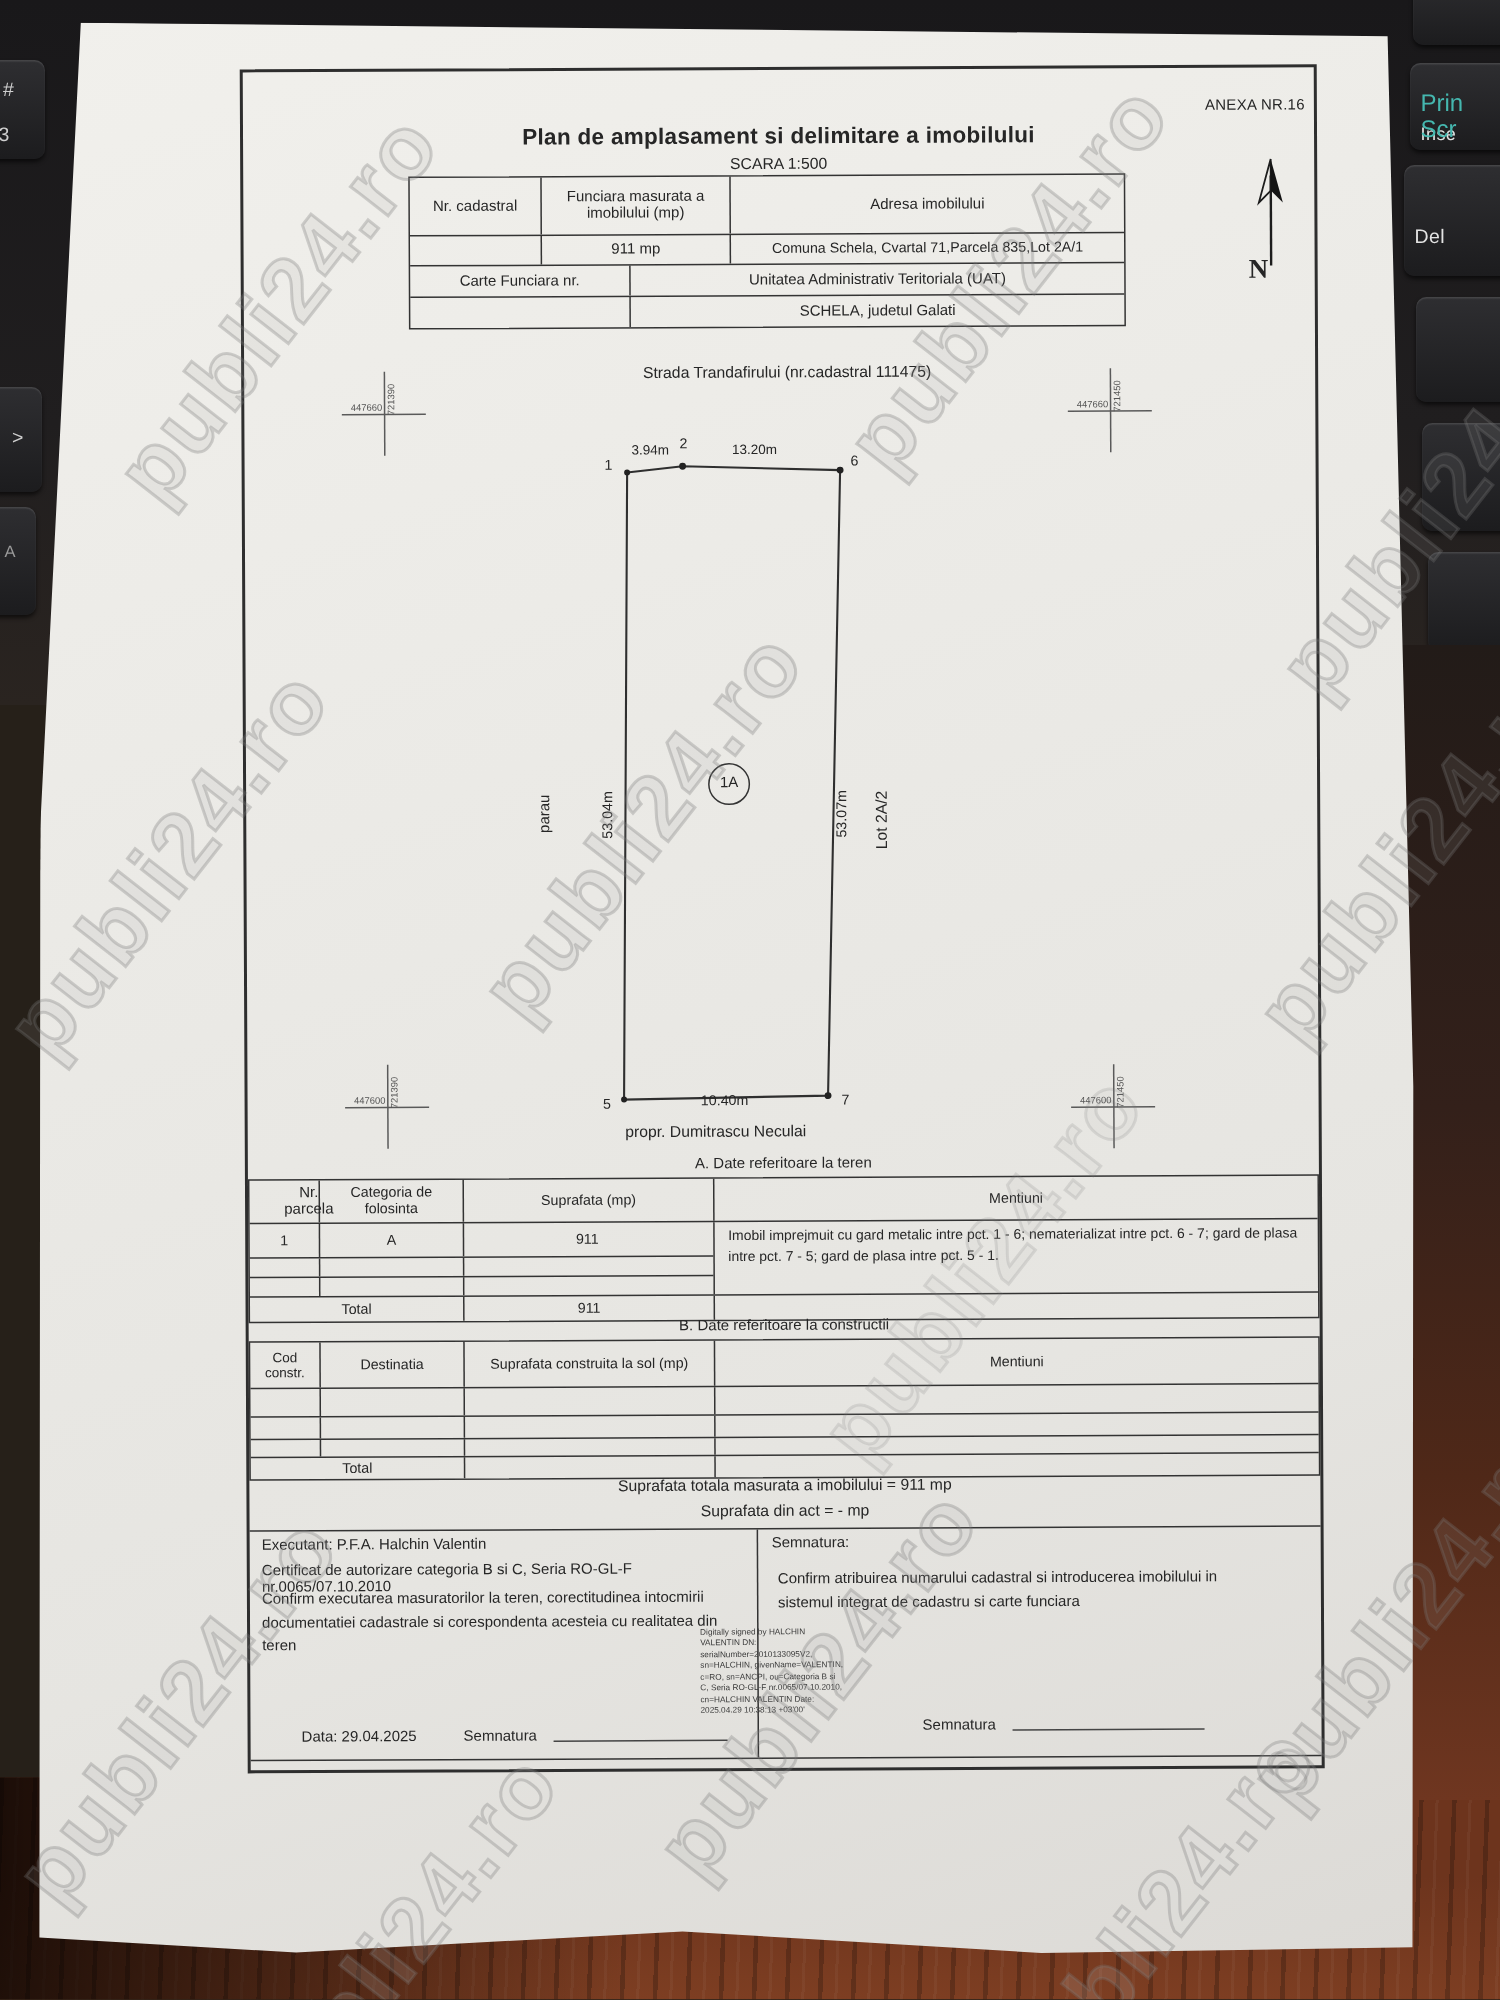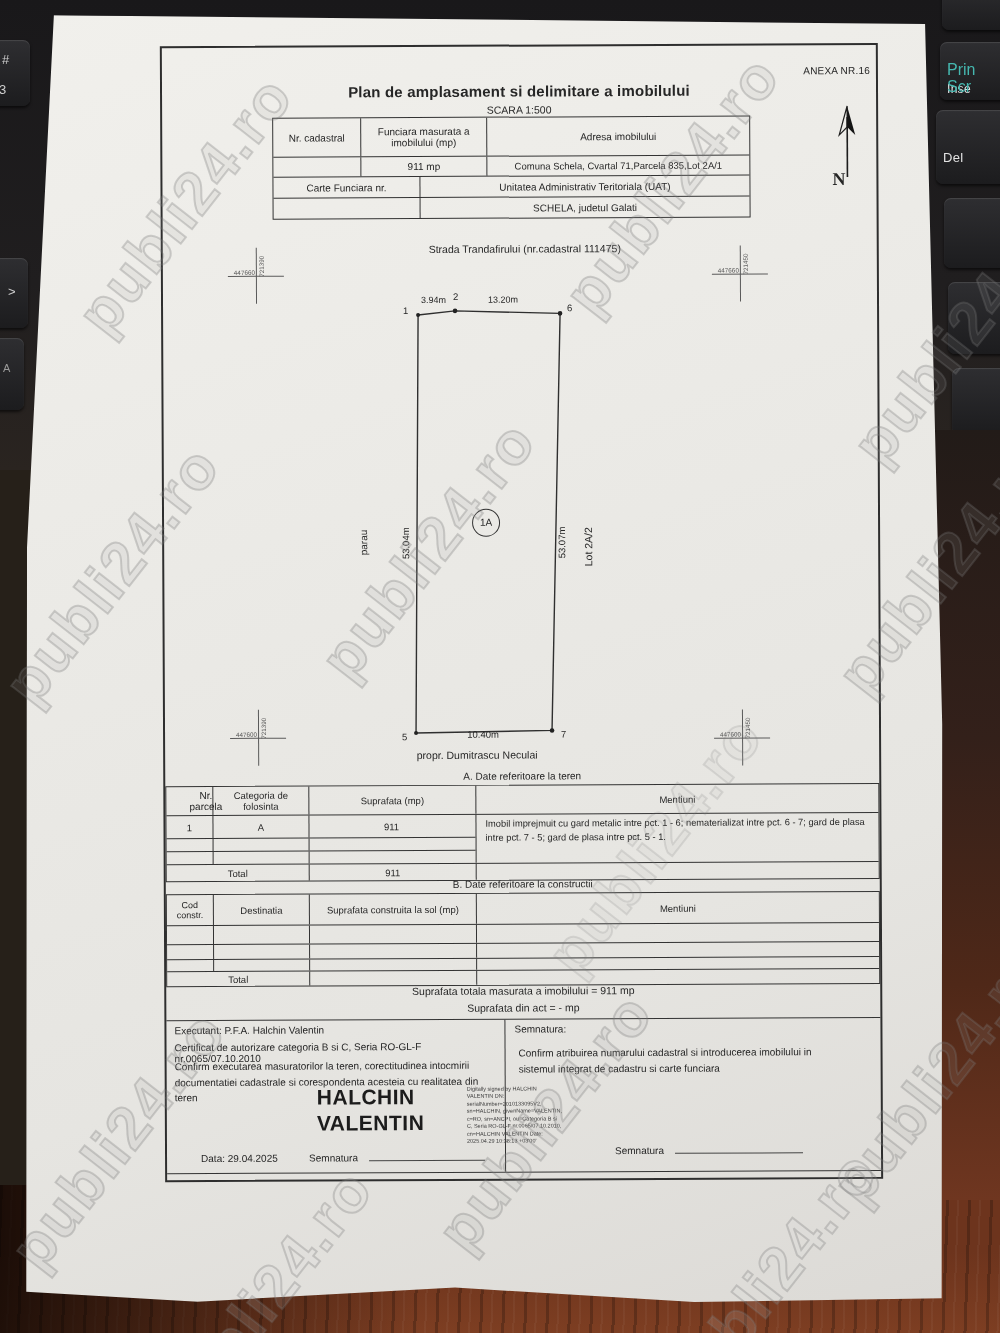--- a/index.html
+++ b/index.html
@@ -280,21 +280,20 @@
 
     <div class="abs totline ctr" style="top:938px;">Suprafata totala masurata a imobilului = 911 mp</div>
     <div class="abs totline ctr" style="top:955px;">Suprafata din act = - mp</div>
 
     <div class="abs sigbox">
       <div class="sigdiv"></div>
 
       <div class="abs" style="left:8px;top:4px;">Executant: P.F.A. Halchin Valentin</div>
       <div class="abs" style="left:8px;top:21px;width:328px;">Certificat de autorizare categoria B si C, Seria RO-GL-F nr.0065/07.10.2010</div>
       <div class="abs" style="left:8px;top:38px;width:322px;line-height:1.55;">Confirm executarea masuratorilor la teren, corectitudinea intocmirii documentatiei cadastrale si corespondenta acesteia cu realitatea din teren</div>
-      <div class="bigname">HALCHIN VALENTIN</div>
       <div class="stamp">Digitally signed by HALCHIN VALENTIN DN: serialNumber=2010133095V2, sn=HALCHIN, givenName=VALENTIN, c=RO, sn=ANCPI, ou=Categoria B si C, Seria RO-GL-F nr.0065/07.10.2010, cn=HALCHIN VALENTIN Date: 2025.04.29 10:38:13 +03'00'</div>
       <div class="abs" style="left:8px;top:132px;margin-left:26px;">Data: 29.04.2025</div>
       <div class="abs" style="left:142px;top:132px;">Semnatura</div>
       <div class="abs sigline" style="left:202px;top:130px;width:116px;"></div>
 
       <div class="abs" style="left:348px;top:4px;">Semnatura:</div>
       <div class="abs" style="left:352px;top:26px;width:330px;line-height:1.6;">Confirm atribuirea numarului cadastral si introducerea imobilului in sistemul integrat de cadastru si carte funciara</div>
       <div class="abs" style="left:448px;top:126px;">Semnatura</div>
       <div class="abs sigline" style="left:508px;top:124px;width:128px;"></div>
     </div>

